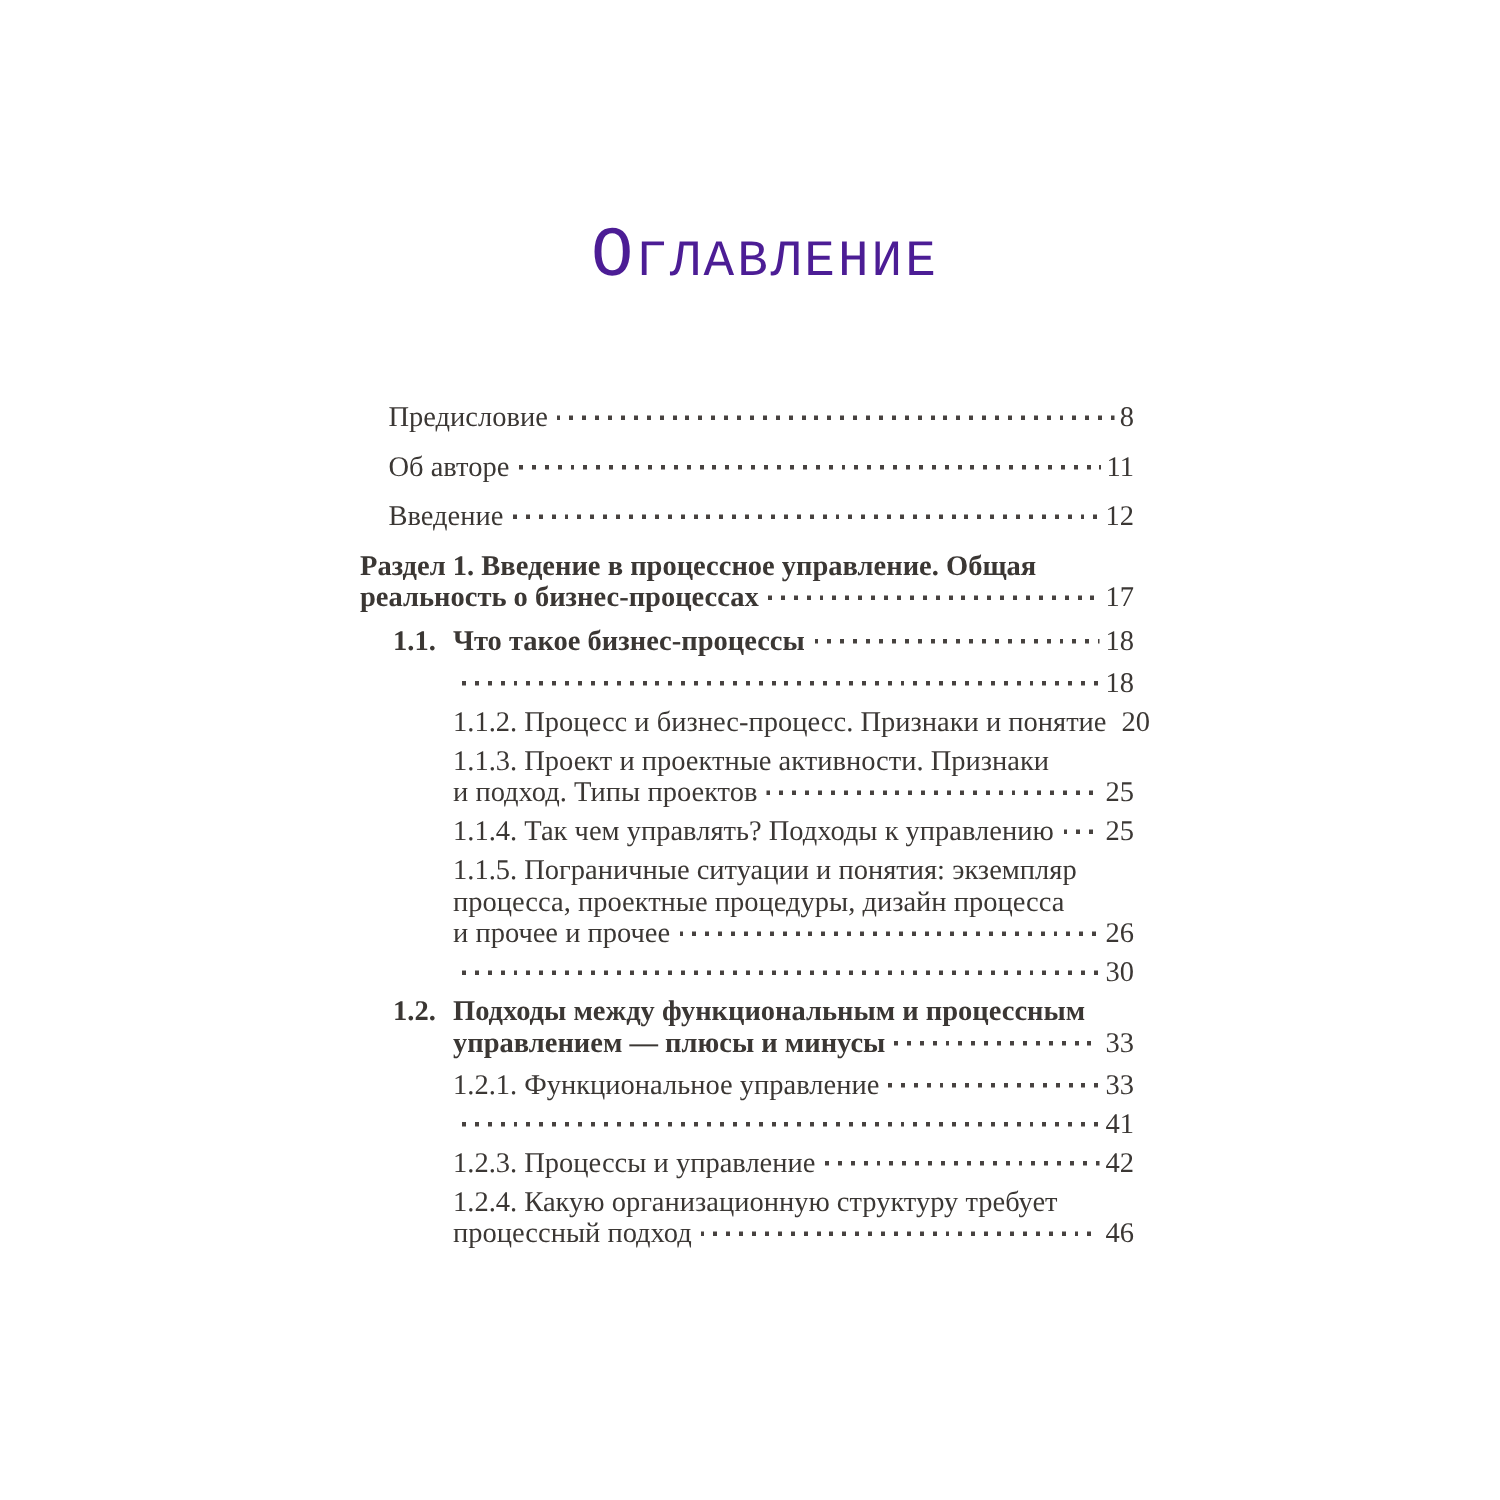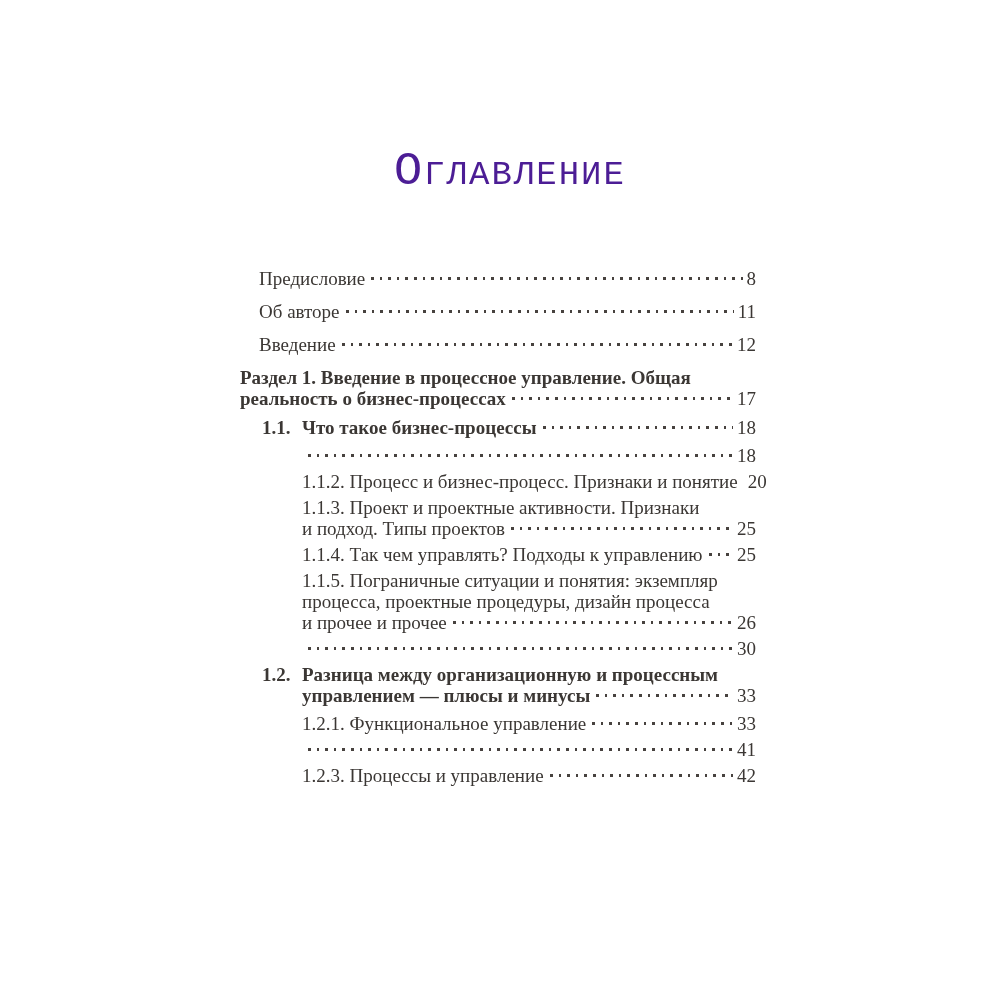--- a/index.html
+++ b/index.html
@@ -172,21 +172,21 @@
       <div class="ln">
         <span class="dots"></span>
         <span class="pg">30</span>
       </div>
     </div>
 
 
     <div class="entry h1">
       <div class="ln">
         <span class="num">1.2.</span>
-        <span class="txt">Разница между организационную и процессным</span>
+        <span class="txt">Подходы между функциональным и процессным</span>
       </div>
       <div class="ln">
         <span class="txt">управлением — плюсы и минусы</span>
         <span class="dots"></span>
         <span class="pg">33</span>
       </div>
     </div>
 
     <div class="entry h2">
       <div class="ln">
@@ -204,15 +204,25 @@
     </div>
 
     <div class="entry h2">
       <div class="ln">
         <span class="txt">1.2.3. Процессы и управление</span>
         <span class="dots"></span>
         <span class="pg">42</span>
       </div>
     </div>
 
+    <div class="entry h2">
+      <div class="ln">
+        <span class="txt">1.2.4. Какую организационную структуру требует</span>
+      </div>
+      <div class="ln">
+        <span class="txt">процессный подход</span>
+        <span class="dots"></span>
+        <span class="pg">46</span>
+      </div>
+    </div>
 
   </div>
 </div>
 
 </body></html>

